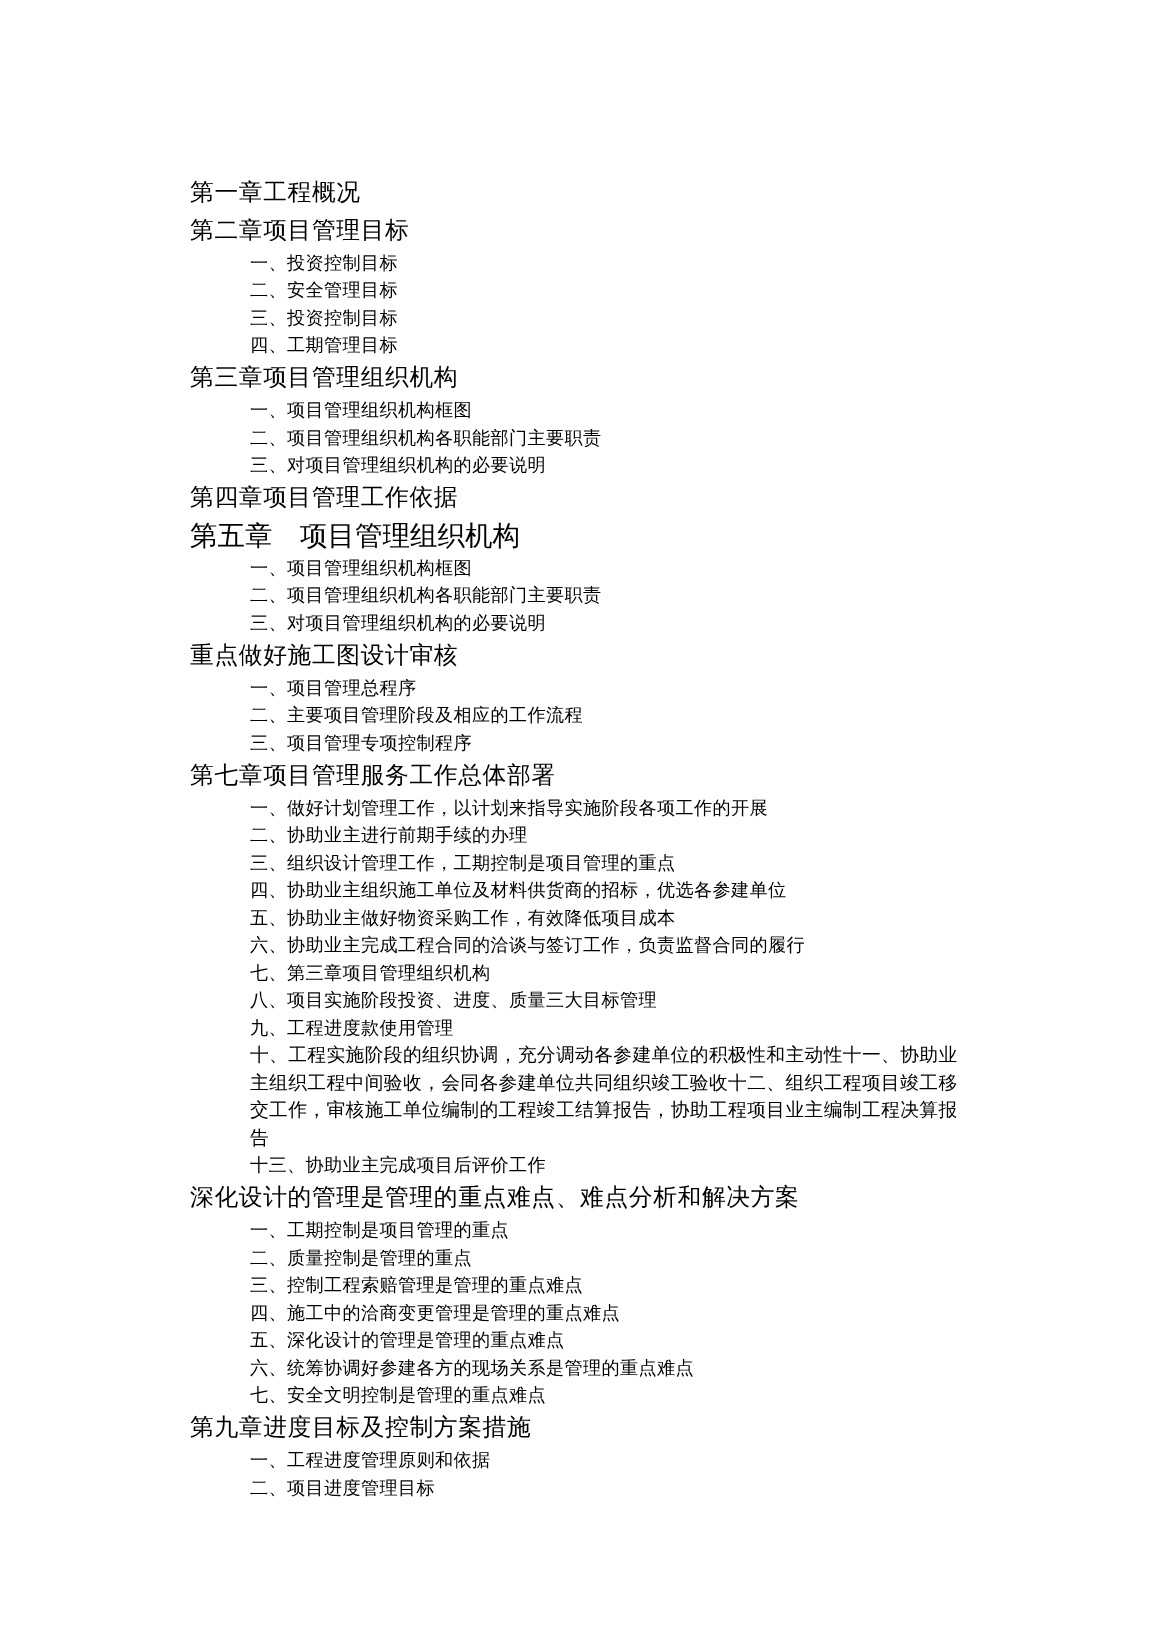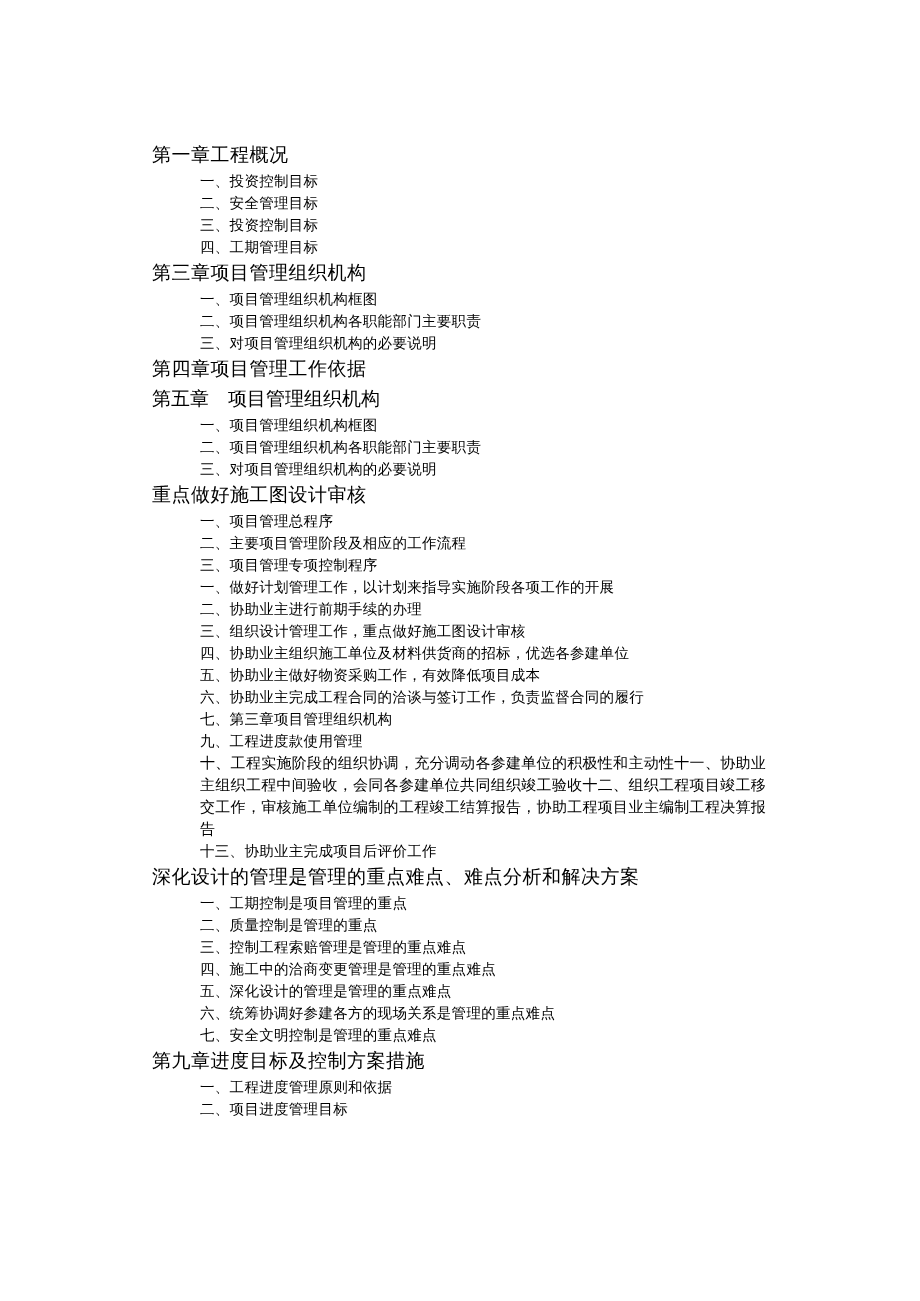--- a/index.html
+++ b/index.html
@@ -13,21 +13,21 @@
       font-family: "SimSun", "宋体", serif;
       padding: 140px 152px 60px 152px;
       color: #000;
     }
     .chapter-title {
       font-size: 19px;
       line-height: 30px;
       letter-spacing: 0.5px;
     }
     .chapter-title-spaced {
-      font-size: 19px;
+      font-size: 22px;
       line-height: 30px;
     }
     .sub-item {
       font-size: 14.5px;
       line-height: 22px;
       padding-left: 48px;
       letter-spacing: 0.3px;
     }
     .sub-item-wrap {
       font-size: 15px;
@@ -35,20 +35,21 @@
       padding-left: 48px;
       letter-spacing: 0.3px;
     }
   </style>
 </head>
 <body>
 
 <div>
   <div class="chapter-title">第一章工程概况</div>
 
+  <div class="chapter-title">第二章项目管理目标</div>
   <div class="sub-item">一、投资控制目标</div>
   <div class="sub-item">二、安全管理目标</div>
   <div class="sub-item">三、投资控制目标</div>
   <div class="sub-item">四、工期管理目标</div>
 
   <div class="chapter-title">第三章项目管理组织机构</div>
   <div class="sub-item">一、项目管理组织机构框图</div>
   <div class="sub-item">二、项目管理组织机构各职能部门主要职责</div>
   <div class="sub-item">三、对项目管理组织机构的必要说明</div>
 
@@ -57,27 +58,29 @@
   <div class="chapter-title-spaced">第五章　项目管理组织机构</div>
   <div class="sub-item">一、项目管理组织机构框图</div>
   <div class="sub-item">二、项目管理组织机构各职能部门主要职责</div>
   <div class="sub-item">三、对项目管理组织机构的必要说明</div>
 
   <div class="chapter-title">重点做好施工图设计审核</div>
   <div class="sub-item">一、项目管理总程序</div>
   <div class="sub-item">二、主要项目管理阶段及相应的工作流程</div>
   <div class="sub-item">三、项目管理专项控制程序</div>
 
+  <div class="chapter-title">第七章项目管理服务工作总体部署</div>
   <div class="sub-item">一、做好计划管理工作，以计划来指导实施阶段各项工作的开展</div>
   <div class="sub-item">二、协助业主进行前期手续的办理</div>
-  <div class="sub-item">三、组织设计管理工作，重点做好施工图设计审核</div>
+  <div class="sub-item">三、组织设计管理工作，工期控制是项目管理的重点</div>
   <div class="sub-item">四、协助业主组织施工单位及材料供货商的招标，优选各参建单位</div>
   <div class="sub-item">五、协助业主做好物资采购工作，有效降低项目成本</div>
   <div class="sub-item">六、协助业主完成工程合同的洽谈与签订工作，负责监督合同的履行</div>
   <div class="sub-item">七、第三章项目管理组织机构</div>
+  <div class="sub-item">八、项目实施阶段投资、进度、质量三大目标管理</div>
   <div class="sub-item">九、工程进度款使用管理</div>
   <div class="sub-item-wrap">十、工程实施阶段的组织协调，充分调动各参建单位的积极性和主动性十一、协助业主组织工程中间验收，会同各参建单位共同组织竣工验收十二、组织工程项目竣工移交工作，审核施工单位编制的工程竣工结算报告，协助工程项目业主编制工程决算报告</div>
   <div class="sub-item">十三、协助业主完成项目后评价工作</div>
 
   <div class="chapter-title">深化设计的管理是管理的重点难点、难点分析和解决方案</div>
   <div class="sub-item">一、工期控制是项目管理的重点</div>
   <div class="sub-item">二、质量控制是管理的重点</div>
   <div class="sub-item">三、控制工程索赔管理是管理的重点难点</div>
   <div class="sub-item">四、施工中的洽商变更管理是管理的重点难点</div>
   <div class="sub-item">五、深化设计的管理是管理的重点难点</div>

